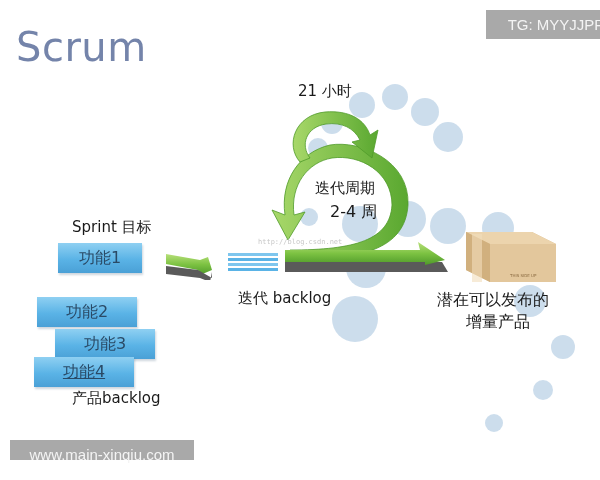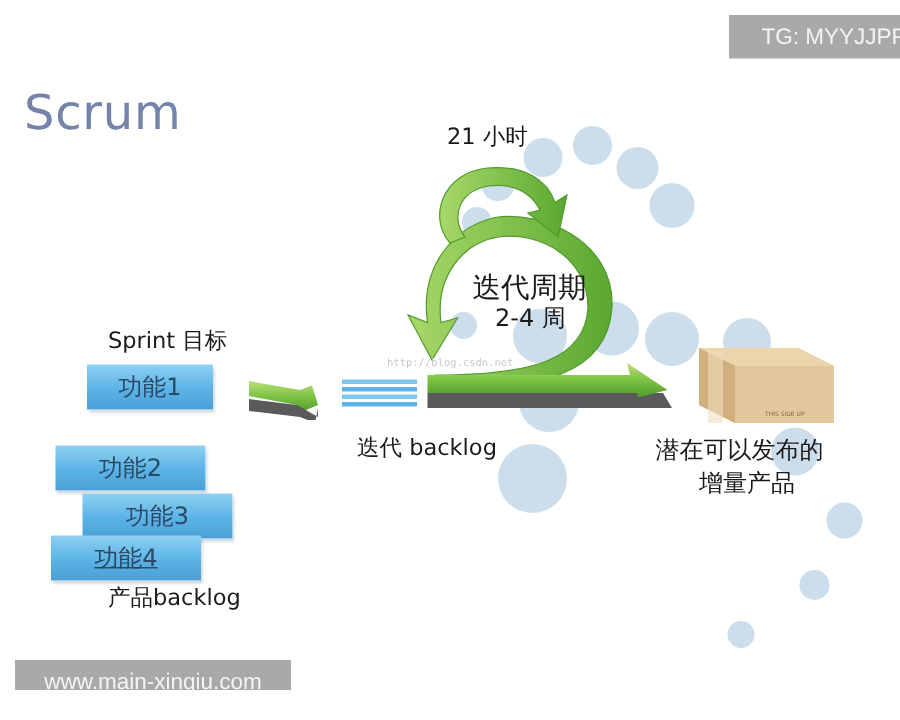--- a/index.html
+++ b/index.html
@@ -1,18 +1,18 @@
 <!DOCTYPE html>
 <html><head>
   <meta charset="utf-8">
   <style>
     html, body { margin: 0; padding: 0; }
     body { width: 600px; height: 480px; background: #ffffff; position: relative; overflow: hidden; font-family: "DejaVu Sans", sans-serif; }
     .abs { position: absolute; }
-    .title { left: 16px; top: 56px; font-family: "DejaVu Sans", sans-serif; font-size: 32px; color: #7484aa; letter-spacing: 0.5px; }
+    .title { left: 16px; top: 24px; font-family: "DejaVu Sans", sans-serif; font-size: 40px; color: #7484aa; letter-spacing: 0.5px; }
     .tg-badge { left: 486px; top: 10px; width: 140px; height: 29px; background: #a9a9a9; color: #f4f4f4; font-family: "Liberation Sans", sans-serif; font-size: 15px; line-height: 29px; text-align: center; }
     .www-badge { left: 10px; top: 440px; width: 184px; height: 20px; background: #a9a9a9; color: #f4f4f4; font-family: "Liberation Sans", sans-serif; font-size: 15px; line-height: 30px; text-align: center; }
     .circle { border-radius: 50%; background: #c6d9ea; opacity: 0.9; }
     .label { color: #1a1a1a; white-space: nowrap; }
     .serif { font-family: "DejaVu Serif", serif; }
     .block { background: linear-gradient(180deg, #8fd0f2 0%, #5ab3e6 55%, #4aa0d6 100%); color: #2a4a66; font-size: 16px; text-align: center; box-shadow: 1px 2px 2px rgba(60,90,120,0.25); }
     .watermark { left: 258px; top: 238px; font-size: 7px; color: #c8c8c8; font-family: "DejaVu Sans Mono", monospace; }
   </style>
 </head>
 <body>
@@ -87,21 +87,21 @@
 <div class="abs block" style="left:55px;top:329px;width:100px;height:30px;">
   <span style="line-height:30px;">功能3</span>
 </div>
 <div class="abs block" style="left:34px;top:357px;width:100px;height:30px;">
   <span style="line-height:30px;text-decoration:underline;">功能4</span>
 </div>
 <div class="abs label" style="left:72px;top:389px;font-size:15px;">产品backlog</div>
 
 <div class="abs label" style="left:298px;top:82px;font-size:15px;">21 小时</div>
 
-<div class="abs label serif" style="left:315px;top:179px;font-size:19px;">迭代周期</div>
+<div class="abs label serif" style="left:315px;top:179px;font-size:15px;">迭代周期</div>
 <div class="abs label" style="left:330px;top:202px;font-size:16px;">2-4 周</div>
 
 <div class="abs" style="left:466px;top:226px;width:92px;height:58px;">
   <svg width="92" height="58" viewBox="0 0 92 58">
     <polygon points="0,6 66,6 90,18 90,56 24,56 0,44" fill="#d9bb8c"></polygon>
     <polygon points="0,6 66,6 90,18 24,18" fill="#ecd4ad"></polygon>
     <polygon points="24,18 90,18 90,56 24,56" fill="#e3c79c"></polygon>
     <polygon points="0,6 24,18 24,56 0,44" fill="#d1b07e"></polygon>
     <rect x="6" y="8" width="10" height="48" fill="#f1ddbd" opacity="0.6"></rect>
     <text x="44" y="51" font-size="4" fill="#8a6a40" font-family="DejaVu Sans, sans-serif">THIS SIDE UP</text>

